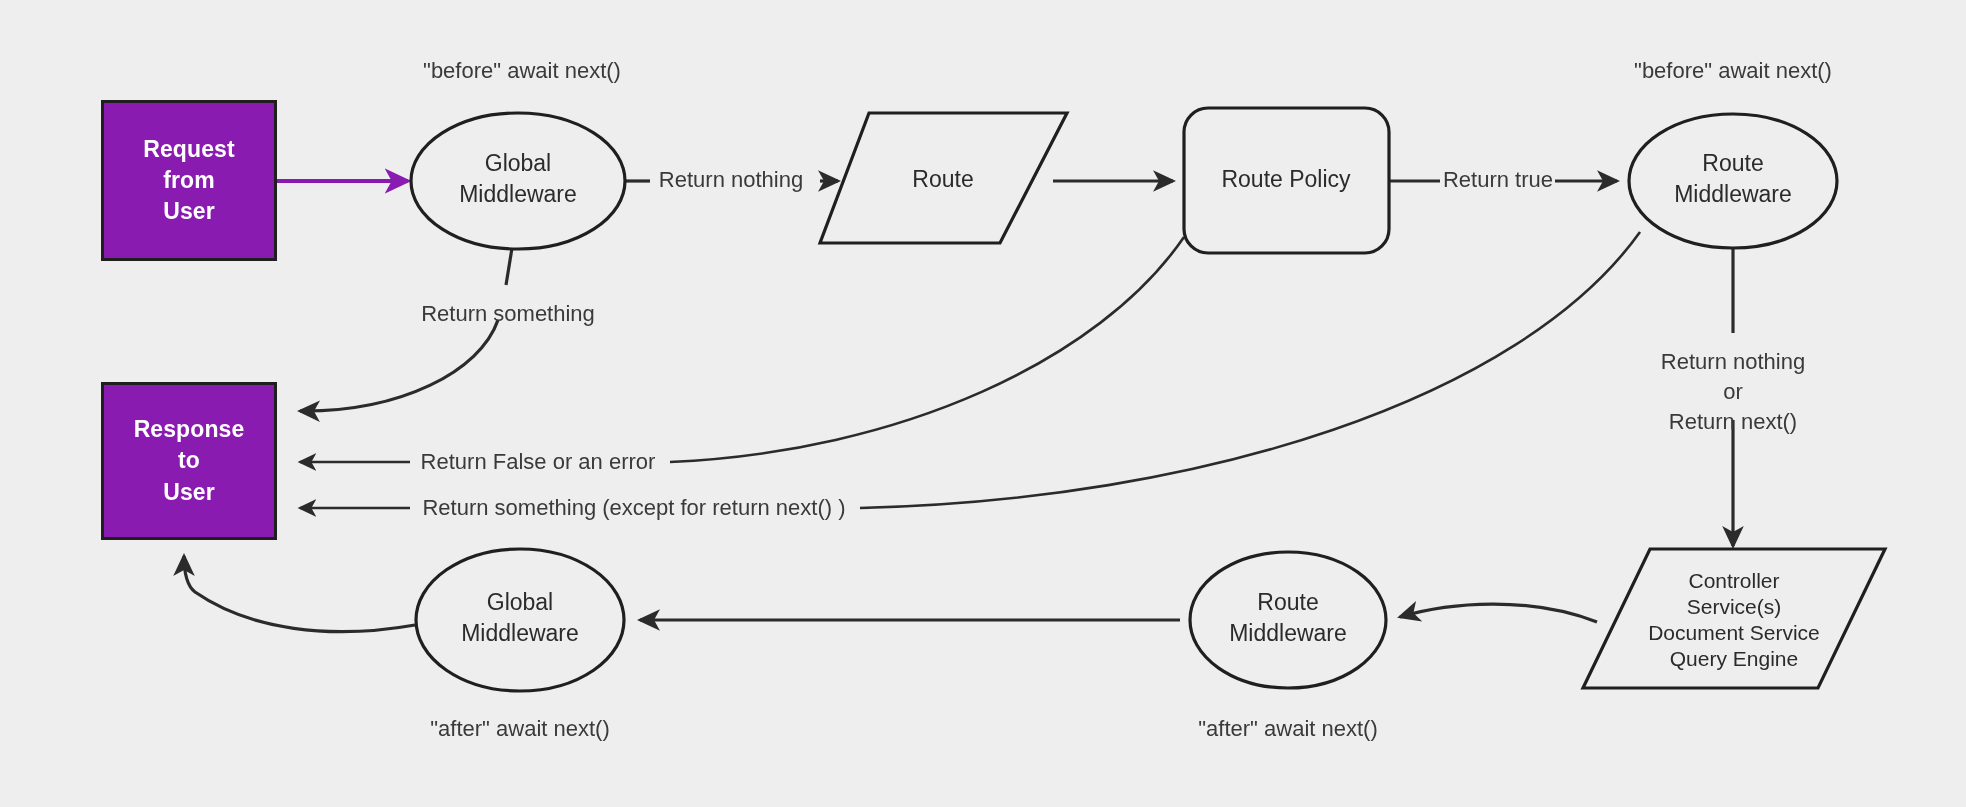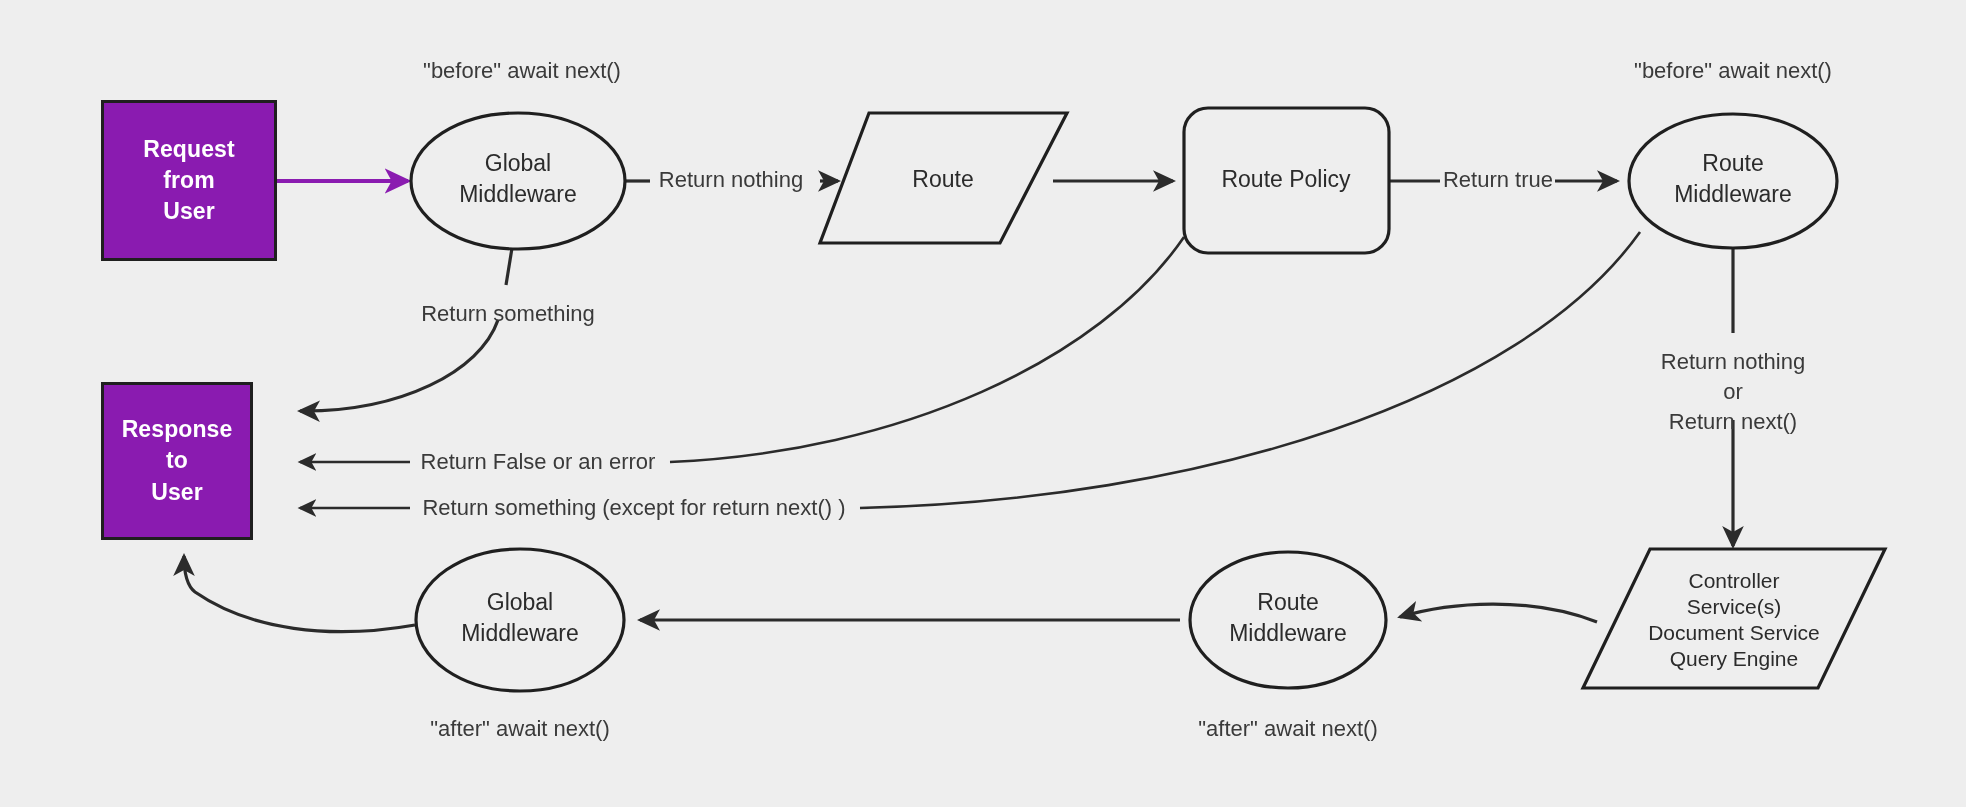--- a/index.html
+++ b/index.html
@@ -220,17 +220,17 @@
     <text class="edge-label" x="520" y="730">"after" await next()</text>
 
     <text class="edge-label" x="1288" y="730">"after" await next()</text>
 
   </svg>
 
   <div class="terminal-box" id="box-request" style="left: 101px; top: 100px; width: 176px; height: 161px; background: rgb(138, 27, 176);">
     <span>Request from<br>User</span>
   </div>
 
-  <div class="terminal-box" id="box-response" style="left: 101px; top: 382px; width: 152px; height: 158px; background: rgb(138, 27, 176);">
+  <div class="terminal-box" id="box-response" style="left: 101px; top: 382px; width: 176px; height: 158px; background: rgb(138, 27, 176);">
     <span>Response to<br>User</span>
   </div>
 
 </div>
 
 </body></html>

